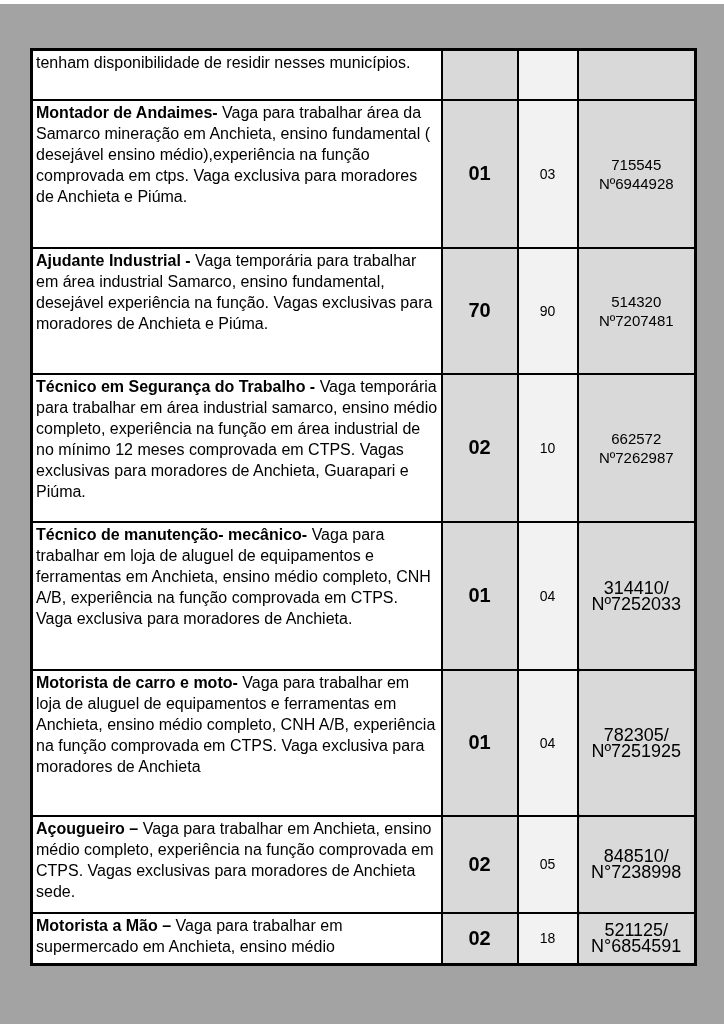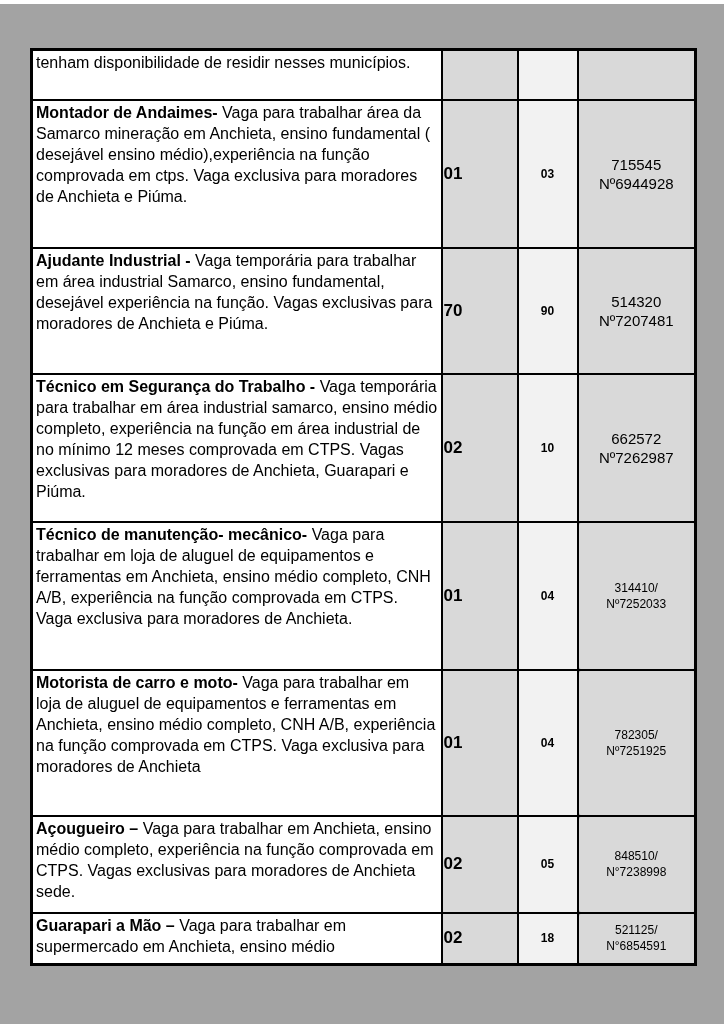--- a/index.html
+++ b/index.html
@@ -42,41 +42,42 @@
     font-size: 16px;
     line-height: 21px;
     letter-spacing: 0px;
   }
   td.desc-cell b {
     font-weight: bold;
     margin-top: 19px;
   }
   td.qty-a-cell {
     background: #d9d9d9;
+    text-align: center;
     vertical-align: middle;
     font-weight: bold;
-    font-size: 17px;
+    font-size: 20px;
   }
   td.qty-b-cell {
     background: #f2f2f2;
     text-align: center;
     vertical-align: middle;
-    font-weight: bold;
-    font-size: 12px;
+    font-weight: normal;
+    font-size: 14px;
   }
   td.code-cell {
     background: #d9d9d9;
     text-align: center;
     vertical-align: middle;
     font-weight: normal;
     font-size: 15px;
     line-height: 19px;
   }
   td.code-cell.small {
-    font-size: 12px;
+    font-size: 18px;
     line-height: 16px;
     border-radius: 6px;
   }
   
   tbody tr:nth-child(1) { height: 50px; }
   tbody tr:nth-child(2) { height: 148px; }
   tbody tr:nth-child(3) { height: 126px; }
   tbody tr:nth-child(4) { height: 148px; }
   tbody tr:nth-child(5) { height: 148px; }
   tbody tr:nth-child(6) { height: 146px; }
@@ -159,21 +160,21 @@
     <td class="desc-cell"><b>Açougueiro –</b><span> Vaga para trabalhar em Anchieta, ensino médio completo, experiência na função comprovada em CTPS. Vagas exclusivas para moradores de Anchieta sede.</span></td>
     <td class="qty-a-cell"><span>02</span></td>
     <td class="qty-b-cell"><span>05</span></td>
     <td class="code-cell small">
       <div>848510/</div>
       <div>N°7238998</div>
     </td>
   </tr>
 
   <tr>
-    <td class="desc-cell"><b>Guarapari a Mão –</b><span> Vaga para trabalhar em supermercado em Anchieta, ensino médio</span></td>
+    <td class="desc-cell"><b>Motorista a Mão –</b><span> Vaga para trabalhar em supermercado em Anchieta, ensino médio</span></td>
     <td class="qty-a-cell"><span>02</span></td>
     <td class="qty-b-cell"><span>18</span></td>
     <td class="code-cell small">
       <div>521125/</div>
       <div>N°6854591</div>
     </td>
   </tr>
 </tbody>
   </table>
 </div>

